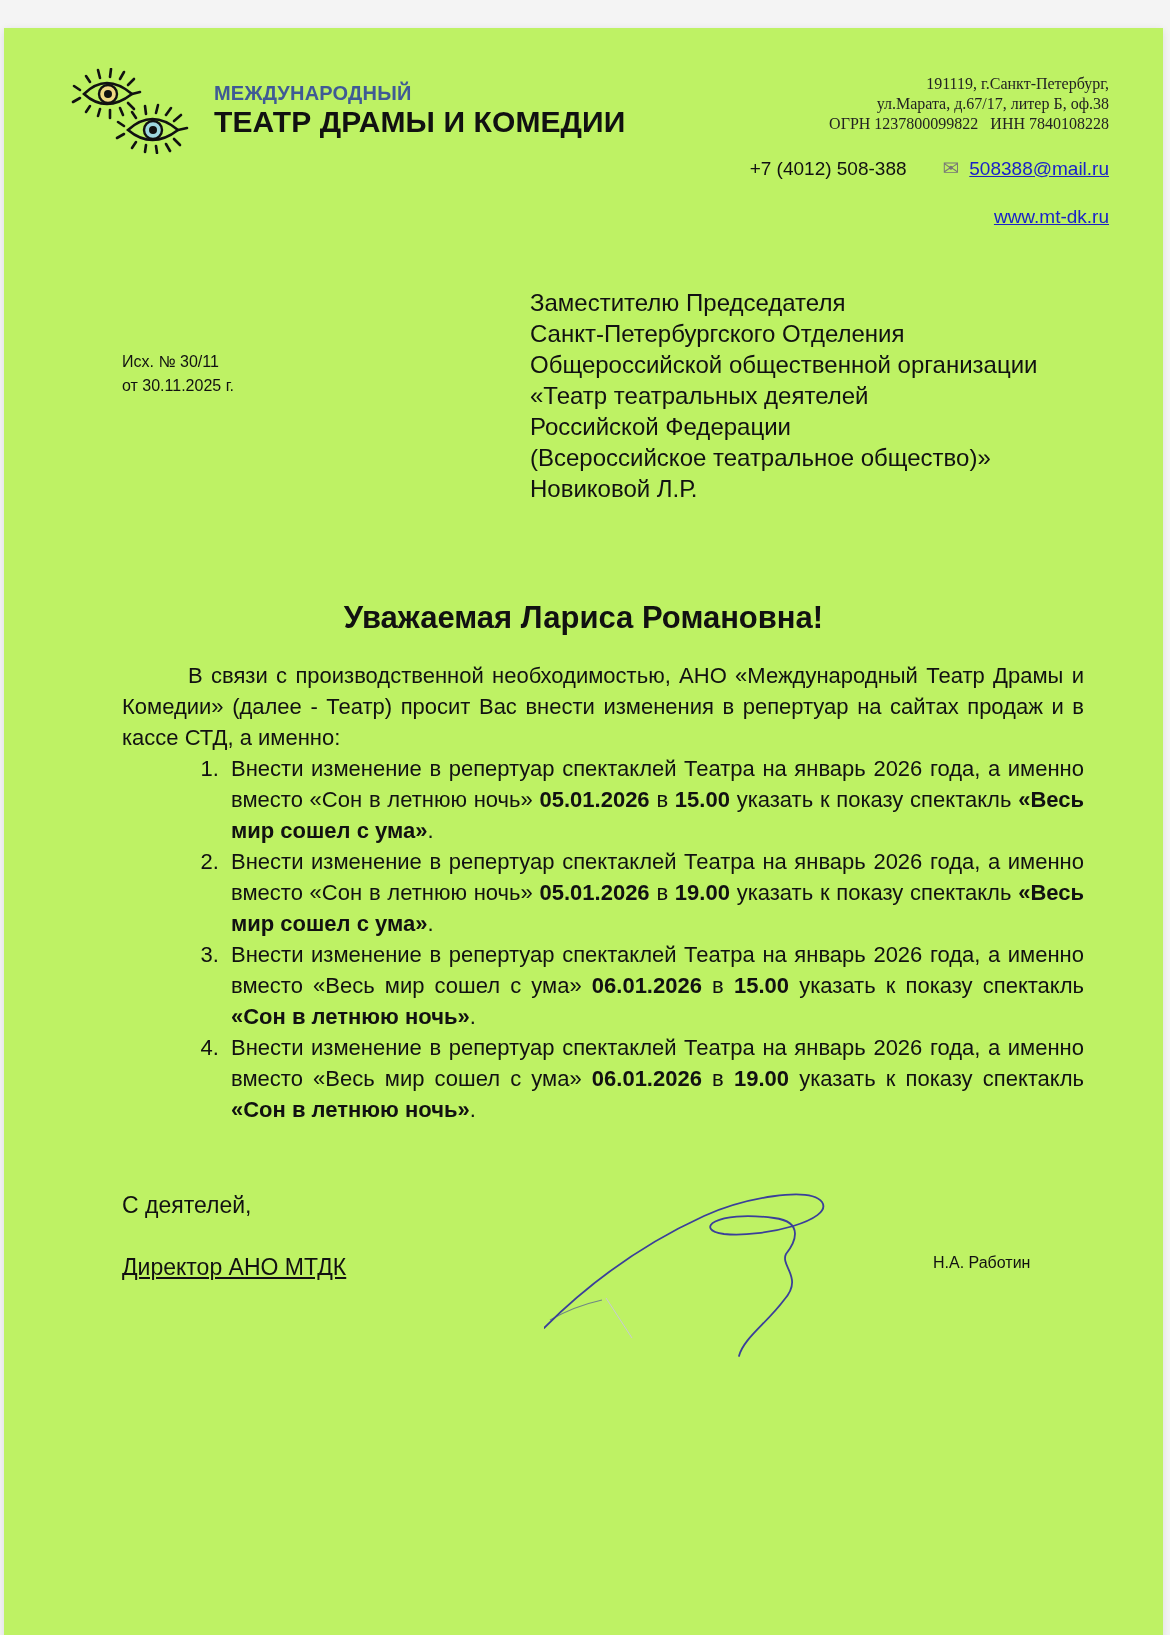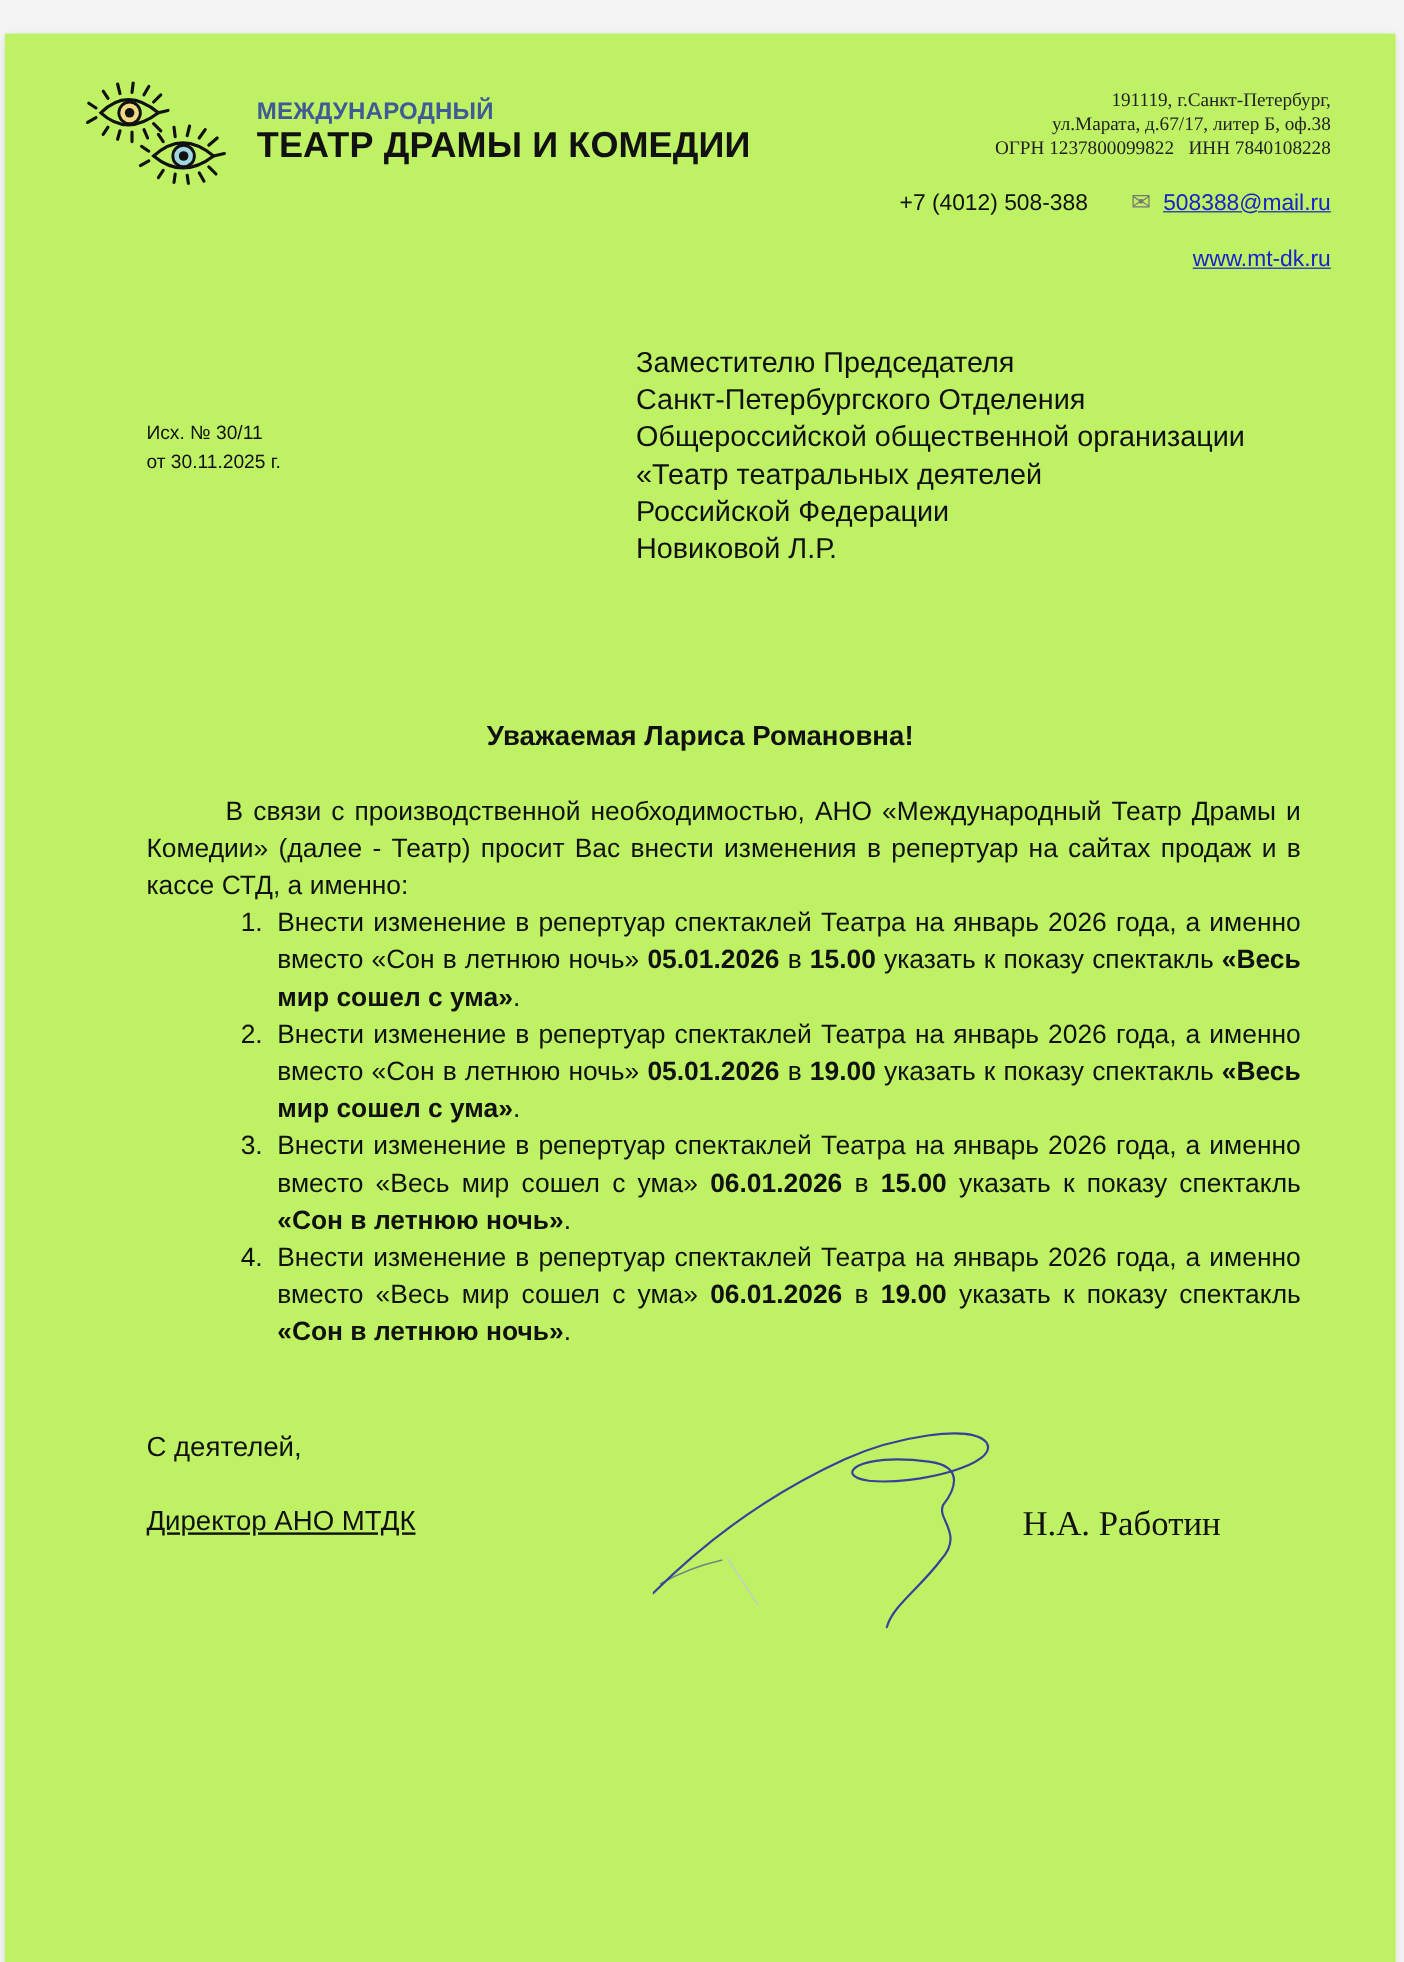--- a/index.html
+++ b/index.html
@@ -15,29 +15,29 @@
   .logo { position:absolute; left:66px; top:40px; width:124px; height:86px; }
   .brand-top { position:absolute; left:210px; top:54px; font-size:20px; font-weight:bold; color:#3f5a95; letter-spacing:0.2px; }
   .brand-main { position:absolute; left:210px; top:77px; font-size:30px; font-weight:bold; color:#111; letter-spacing:0.1px; }
   .addr { position:absolute; right:54px; top:46px; text-align:right; font-family:"Liberation Serif", serif; font-size:16px; line-height:20px; color:#222; }
   .contacts { position:absolute; right:54px; top:128px; font-size:19px; color:#111; display:flex; align-items:flex-end; }
   .contacts .mail-icon { display:inline-block; margin:0 10px 0 36px; color:#777; font-size:20px; }
   a.link { color:#1a22c8; text-decoration:underline; }
   .site { position:absolute; right:54px; top:178px; font-size:19px; }
   .ref { position:absolute; left:118px; top:322px; font-size:16px; line-height:24px; }
   .recipient { position:absolute; left:526px; top:259px; font-size:24px; line-height:31px; }
-  .salutation { position:absolute; left:0; right:0; top:572px; text-align:center; font-size:23px; font-weight:bold; }
+  .salutation { position:absolute; left:0; right:0; top:572px; text-align:center; font-size:31px; font-weight:bold; }
   .body { position:absolute; left:118px; width:962px; top:632px; font-size:22px; line-height:31px; text-align:justify; }
   .body p { margin:0; text-indent:66px; }
   .body ol { margin:0; padding-left:103px; }
   .body ol li { padding-left:6px; }
   .body b { font-weight:bold; }
   .regards { position:absolute; left:118px; top:1164px; font-size:23px; }
   .position { position:absolute; left:118px; top:1226px; font-size:23px;text-decoration:underline; }
-  .signer { position:absolute; left:848px; top:1226px; font-size:29px;font-family:Liberation Serif, serif; }
+  .signer { position:absolute; left:929px; top:1226px; font-size:16px; }
   .signature { position:absolute; left:540px; top:1160px; width:330px; height:170px; }
 </style>
 </head>
 <body>
 
 <div class="page">
 
   <svg class="logo" viewBox="0 0 124 86">
     <g stroke="#111" stroke-width="2.6" fill="none" stroke-linecap="round">
 
@@ -97,20 +97,21 @@
     <div>Исх. № 30/11</div>
     <div>от 30.11.2025 г.</div>
   </div>
 
   <div class="recipient">
     <div>Заместителю Председателя</div>
     <div>Санкт-Петербургского Отделения</div>
     <div>Общероссийской общественной организации</div>
     <div>«Театр театральных деятелей</div>
     <div>Российской Федерации</div>
+    <div>(Всероссийское театральное общество)»</div>
     <div>Новиковой Л.Р.</div>
   </div>
 
   <div class="salutation">Уважаемая Лариса Романовна!</div>
 
   <div class="body">
     <p>В связи с производственной необходимостью, АНО «Международный Театр Драмы и Комедии» (далее - Театр) просит Вас внести изменения в репертуар на сайтах продаж и в кассе СТД, а именно:</p>
     <ol>
       <li><span>Внести изменение в репертуар спектаклей Театра на январь 2026 года, а именно вместо «Сон в летнюю ночь»</span> <b>05.01.2026</b> <span>в</span> <b>15.00</b> <span>указать к показу спектакль</span> <b>«Весь мир сошел с ума»</b><span>.</span></li>
       <li><span>Внести изменение в репертуар спектаклей Театра на январь 2026 года, а именно вместо «Сон в летнюю ночь»</span> <b>05.01.2026</b> <span>в</span> <b>19.00</b> <span>указать к показу спектакль</span> <b>«Весь мир сошел с ума»</b><span>.</span></li>

